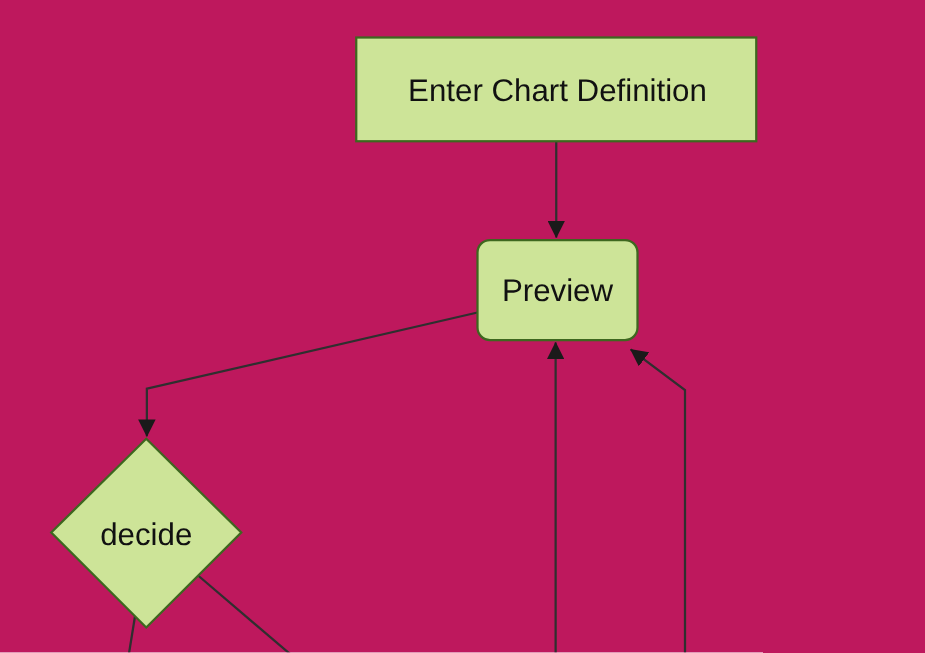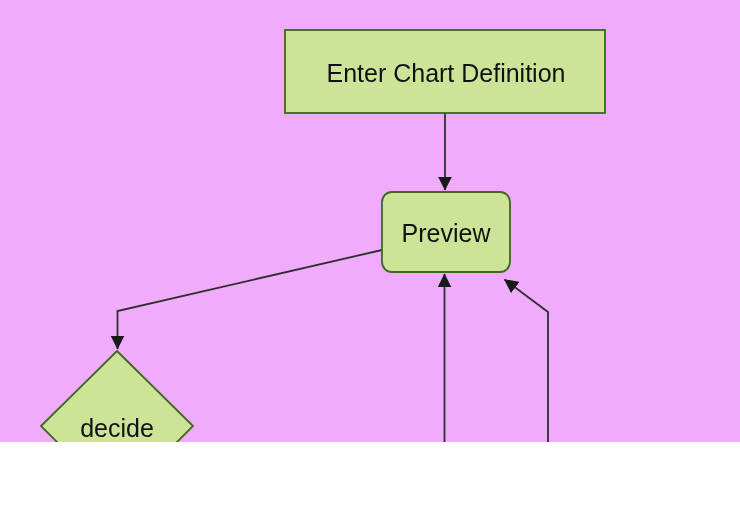--- a/index.html
+++ b/index.html
@@ -3,23 +3,23 @@
 <meta charset="utf-8">
 <style>
   html, body {
     margin: 0;
     padding: 0;
     background: #ffffff;
   }
   .canvas {
     position: relative;
     width: 740px;
-    height: 442px;
+    height: 522px;
     overflow: hidden;
-    background: #f0abfc;
+    background: #be185d;
   }
   svg { display: block; }
   .edge {
     fill: none;
     stroke-width: 1.8px;
   }
   .node-shape {
     stroke-width: 1.8px;
   }
   .node-label {

